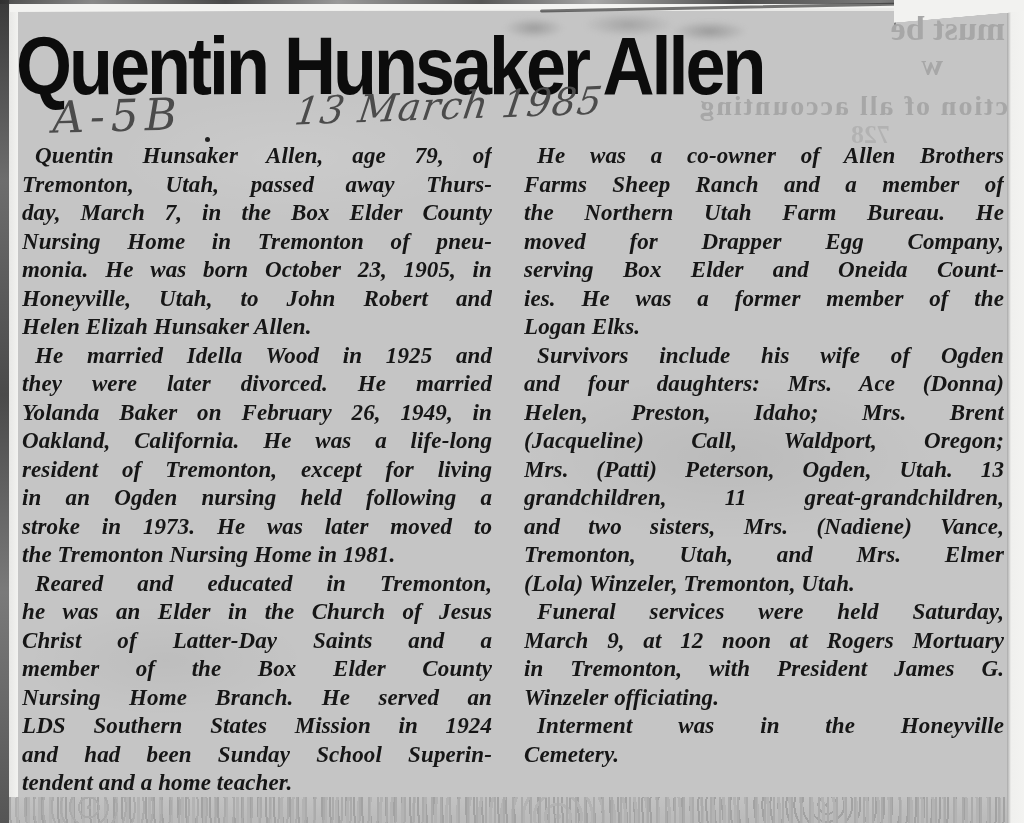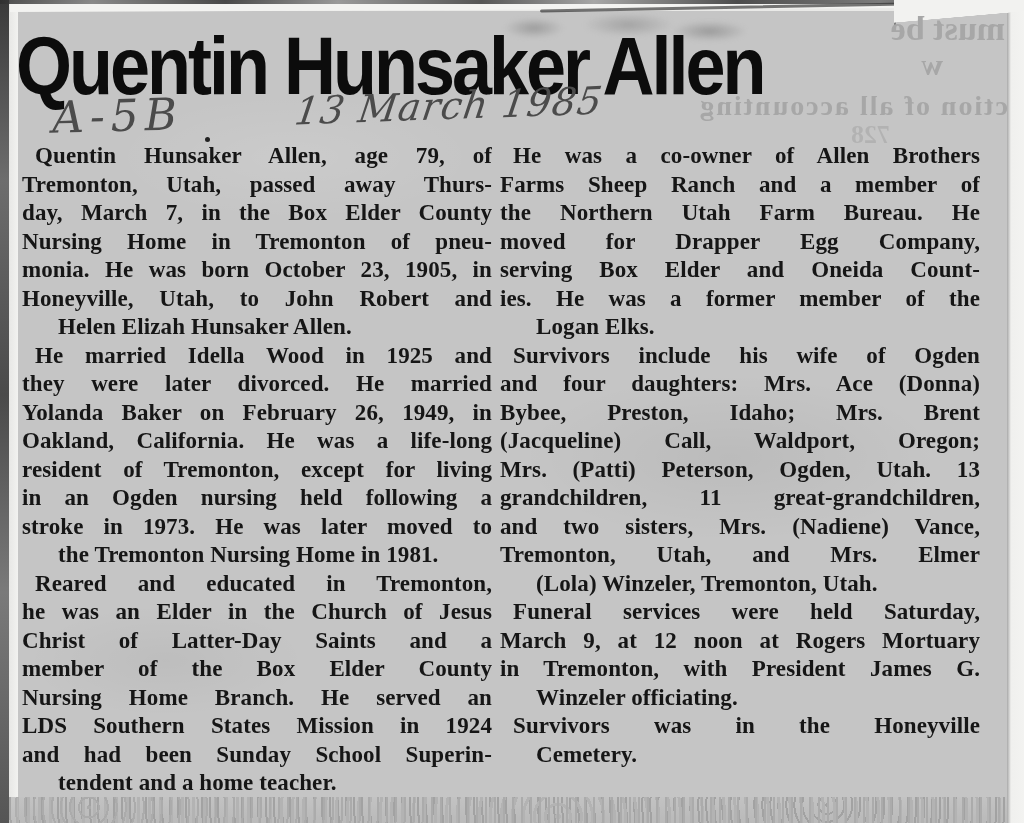--- a/index.html
+++ b/index.html
@@ -81,31 +81,31 @@
     font-size:72px;letter-spacing:-3px;color:#0c0c0c;
     transform:scaleY(1.12);transform-origin:top left;white-space:nowrap;
   }
   .hand{
     position:absolute;color:#4b4b4b;font-family:"DejaVu Serif",serif;
     font-style:italic;white-space:nowrap;
   }
   .hand-code{left:52px;top:90px;font-size:44px;letter-spacing:6px;transform:rotate(-1.5deg);}
   .hand-date{left:295px;top:84px;font-size:38px;transform:rotate(-2deg) skewX(-10deg);letter-spacing:1px;}
 
-  .col{position:absolute;top:142px;}
+  .col{position:absolute;top:142px;font-style:italic;}
   .col-left{left:22px;width:470px;}
-  .col-right{left:500px;width:480px;}
+  .col-right{left:524px;width:480px;}
   .line{
     font-family:"Liberation Serif",serif;font-weight:bold;
     font-size:23px;line-height:28.5px;height:28.5px;overflow:hidden;
     color:#161616;text-align:justify;text-align-last:justify;
     letter-spacing:.1px;
   }
   .line.indent{padding-left:13px;}
-  .line.last{text-align-last:left;margin-left:36px;}
+  .line.last{text-align-last:left;}
 </style>
 </head>
 <body>
 
 <div class="page">
 
   <div class="clipping"></div>
 
   <div class="edge-dark-left"></div>
   <div class="edge-white-left"></div>
@@ -155,30 +155,30 @@
   <div class="col col-right">
       <div class="line indent">He was a co-owner of Allen Brothers</div>
       <div class="line">Farms Sheep Ranch and a member of</div>
       <div class="line">the Northern Utah Farm Bureau. He</div>
       <div class="line">moved for Drapper Egg Company,</div>
       <div class="line">serving Box Elder and Oneida Count-</div>
       <div class="line">ies. He was a former member of the</div>
       <div class="line last">Logan Elks.</div>
       <div class="line indent">Survivors include his wife of Ogden</div>
       <div class="line">and four daughters: Mrs. Ace (Donna)</div>
-      <div class="line">Bybee, Preston, Idaho; Mrs. Brent</div>
+      <div class="line">Helen, Preston, Idaho; Mrs. Brent</div>
       <div class="line">(Jacqueline) Call, Waldport, Oregon;</div>
       <div class="line">Mrs. (Patti) Peterson, Ogden, Utah. 13</div>
       <div class="line">grandchildren, 11 great-grandchildren,</div>
       <div class="line">and two sisters, Mrs. (Nadiene) Vance,</div>
       <div class="line">Tremonton, Utah, and Mrs. Elmer</div>
       <div class="line last">(Lola) Winzeler, Tremonton, Utah.</div>
       <div class="line indent">Funeral services were held Saturday,</div>
       <div class="line">March 9, at 12 noon at Rogers Mortuary</div>
       <div class="line">in Tremonton, with President James G.</div>
       <div class="line last">Winzeler officiating.</div>
-      <div class="line indent">Survivors was in the Honeyville</div>
+      <div class="line indent">Interment was in the Honeyville</div>
       <div class="line last">Cemetery.</div>
     </div>
 
   <div class="ink-speck" style="left:205px;top:137px;width:5px;height:5px;"></div>
 
 </div>
 
 </body></html>

